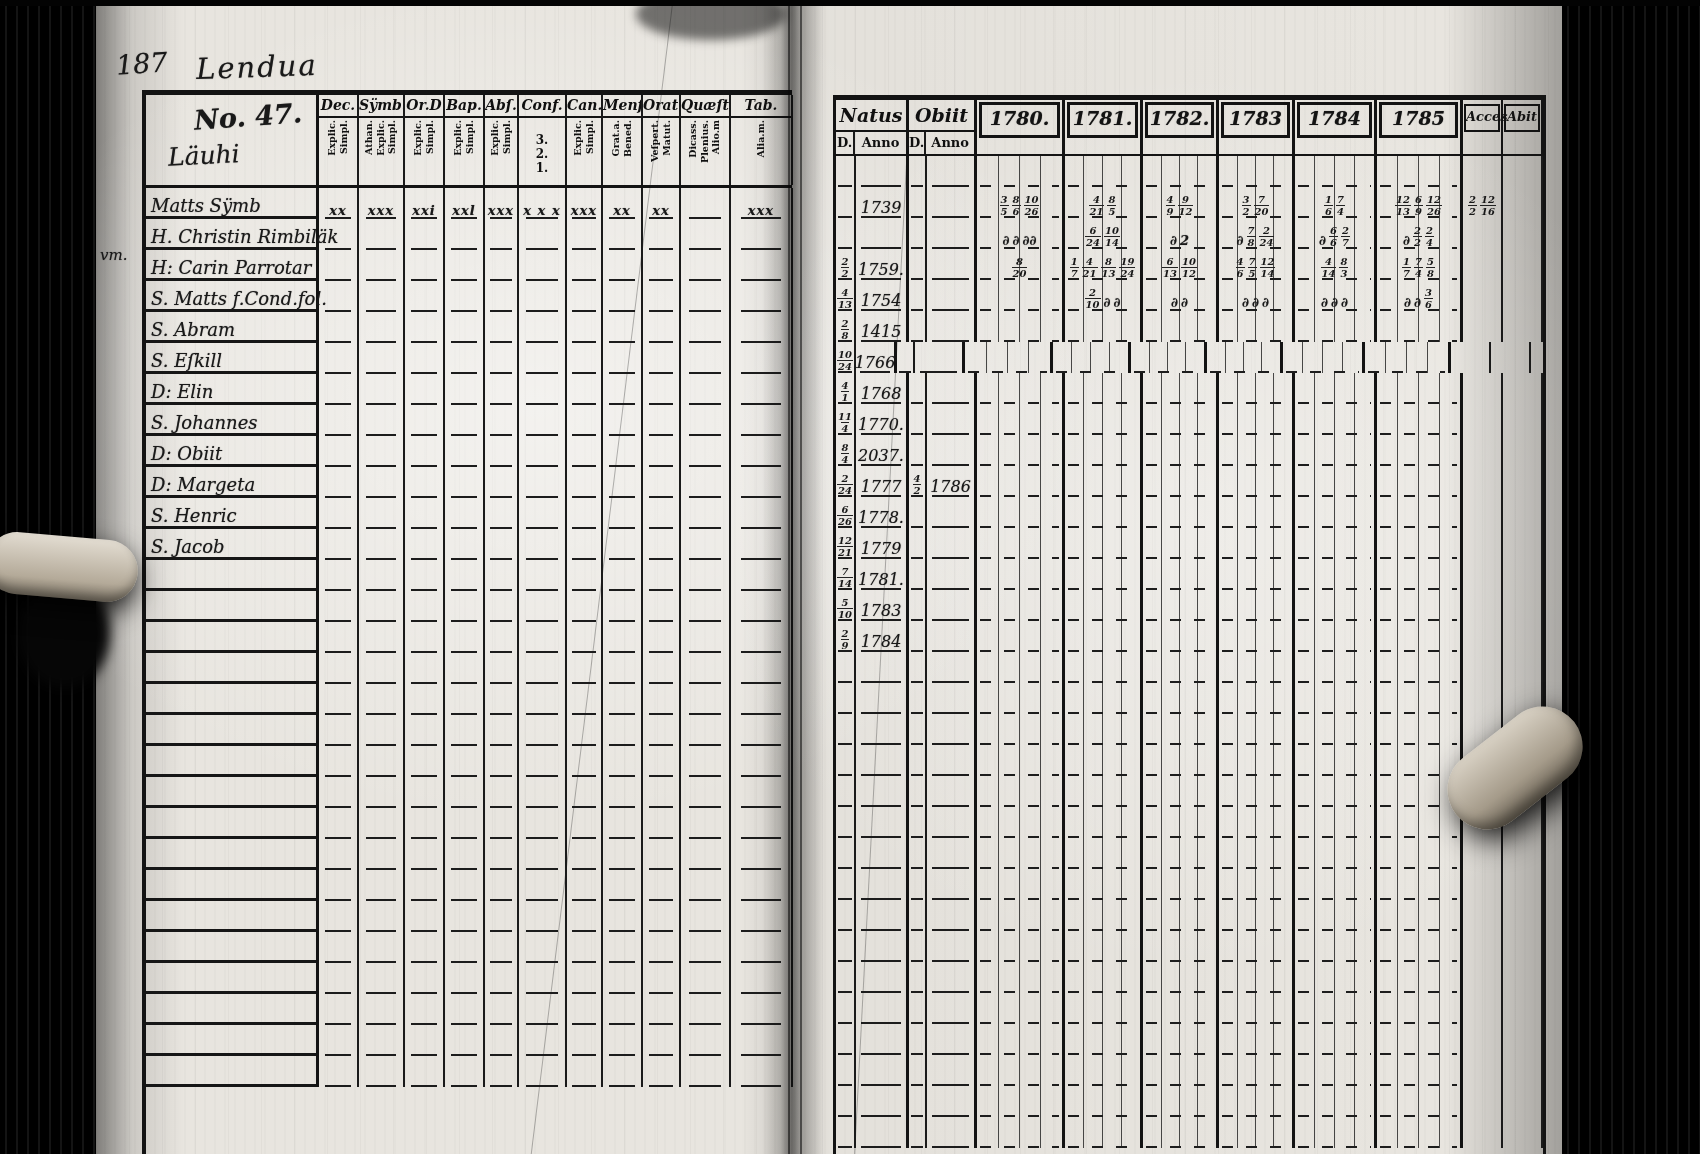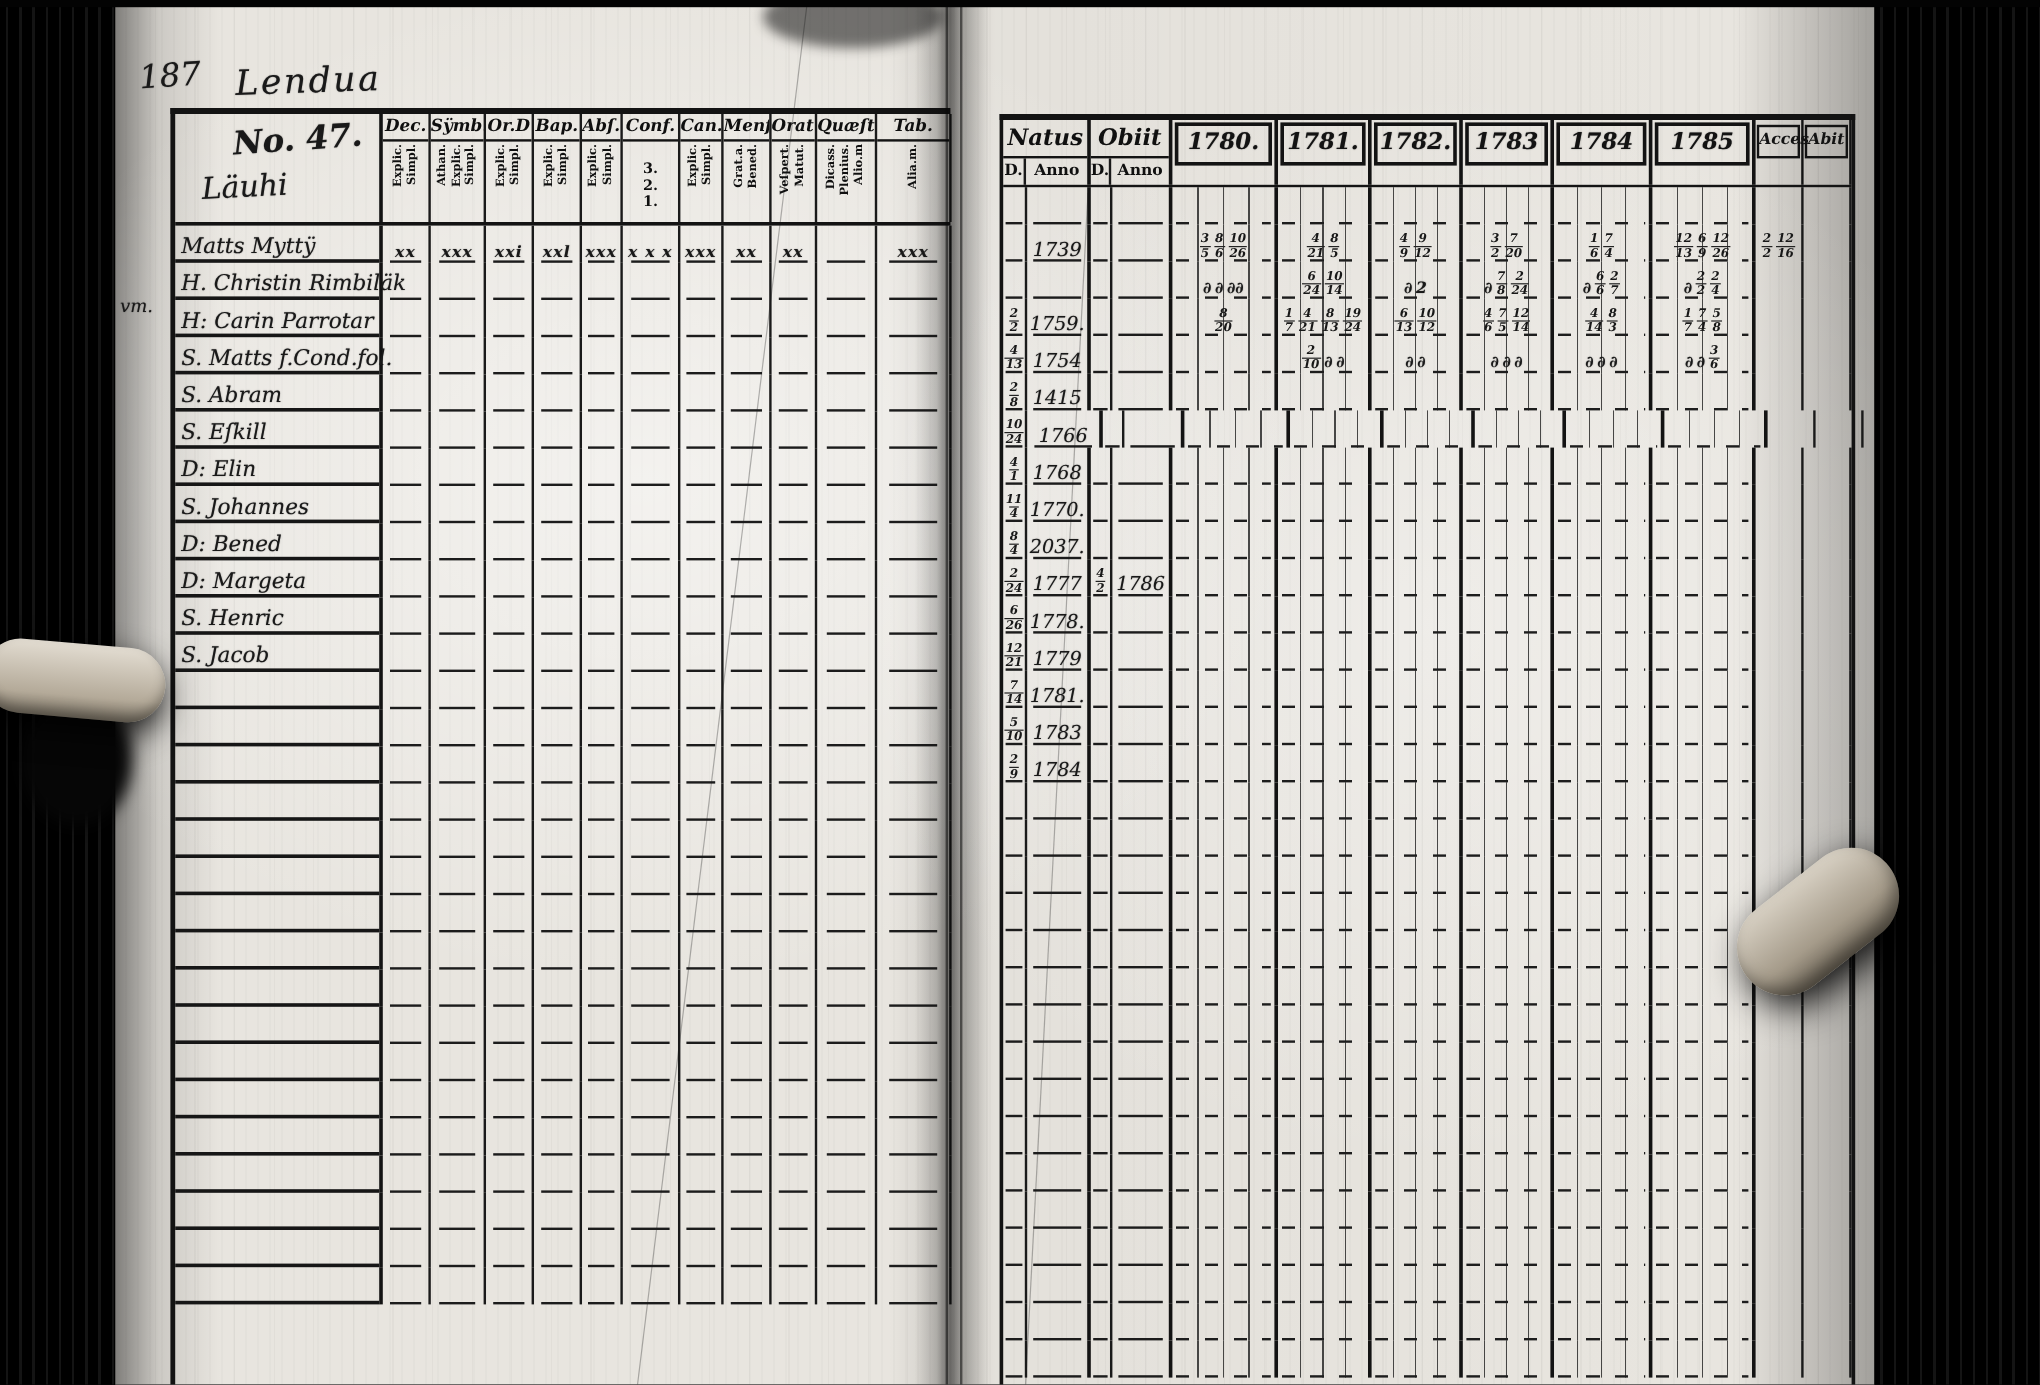--- a/index.html
+++ b/index.html
@@ -229,21 +229,21 @@
             <div class="lcol-top">Tab.</div>
             <div class="lcol-subs">
               <span class="vtxt">Alia.m.</span>
             </div>
           </div>
         </div>
     </div>
     <div>
         <div class="lrow">
           <div class="lname-cell">
-            <span class="hw name-text">Matts Myttÿ</span>
+            <span class="hw name-text">Matts Sÿmb</span>
           </div>
           <div class="lcell" style="width: 40px;">
             <span class="hw marks">xx</span>
           </div>
           <div class="lcell" style="width: 46px;">
             <span class="hw marks">xxx</span>
           </div>
           <div class="lcell" style="width: 40px;">
             <span class="hw marks">xxi</span>
           </div>
@@ -377,21 +377,21 @@
           <div class="lcell" style="width: 34px;"></div>
           <div class="lcell" style="width: 48px;"></div>
           <div class="lcell" style="width: 36px;"></div>
           <div class="lcell" style="width: 40px;"></div>
           <div class="lcell" style="width: 38px;"></div>
           <div class="lcell" style="width: 50px;"></div>
           <div class="lcell" style="width: 62px;"></div>
         </div>
         <div class="lrow">
           <div class="lname-cell">
-            <span class="hw name-text">D: Bened</span>
+            <span class="hw name-text">D: Obiit</span>
           </div>
           <div class="lcell" style="width: 40px;"></div>
           <div class="lcell" style="width: 46px;"></div>
           <div class="lcell" style="width: 40px;"></div>
           <div class="lcell" style="width: 40px;"></div>
           <div class="lcell" style="width: 34px;"></div>
           <div class="lcell" style="width: 48px;"></div>
           <div class="lcell" style="width: 36px;"></div>
           <div class="lcell" style="width: 40px;"></div>
           <div class="lcell" style="width: 38px;"></div>
@@ -1100,21 +1100,21 @@
         </div>
         <div class="rrow">
           <div class="rcell dashline" style="width: 20px;">
             <span class="cellwrap">
               <span class="frac">
                 <span class="num">10</span>
                 <span class="den">24</span>
               </span>
             </span>
           </div>
-          <div class="rcell dashline major" style="width: 63px;">
+          <div class="rcell dashline major" style="width: 41px;">
             <span class="cellwrap anno-text">1766</span>
           </div>
           <div class="rcell dashline" style="width: 18px;"></div>
           <div class="rcell dashline major" style="width: 50px;"></div>
           <div class="rcell ycell major" style="width: 88px;"></div>
           <div class="rcell ycell major" style="width: 78px;"></div>
           <div class="rcell ycell major" style="width: 76px;"></div>
           <div class="rcell ycell major" style="width: 76px;"></div>
           <div class="rcell ycell major" style="width: 82px;"></div>
           <div class="rcell ycell major" style="width: 86px;"></div>

